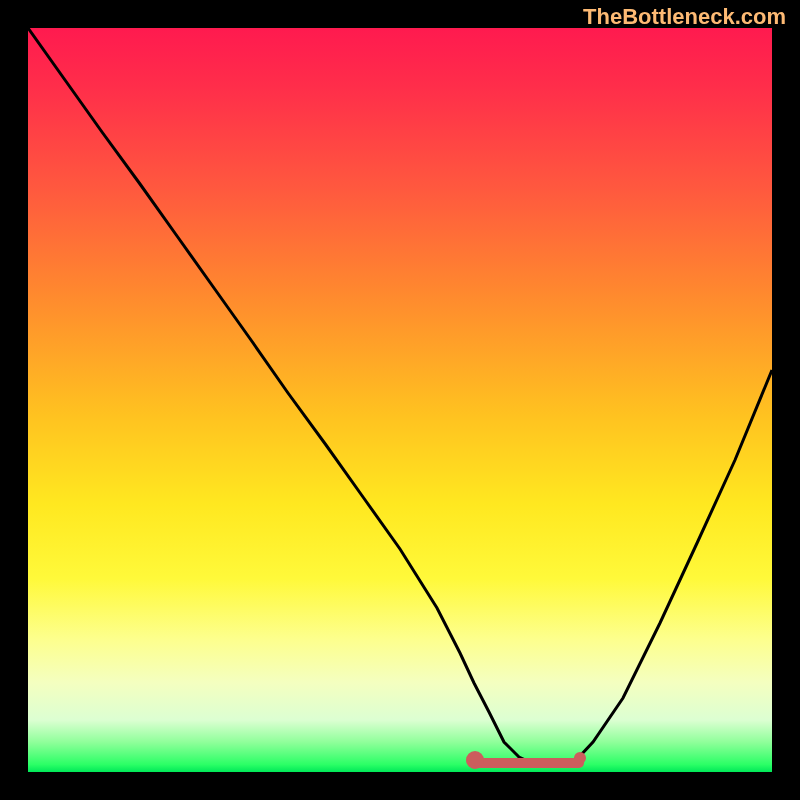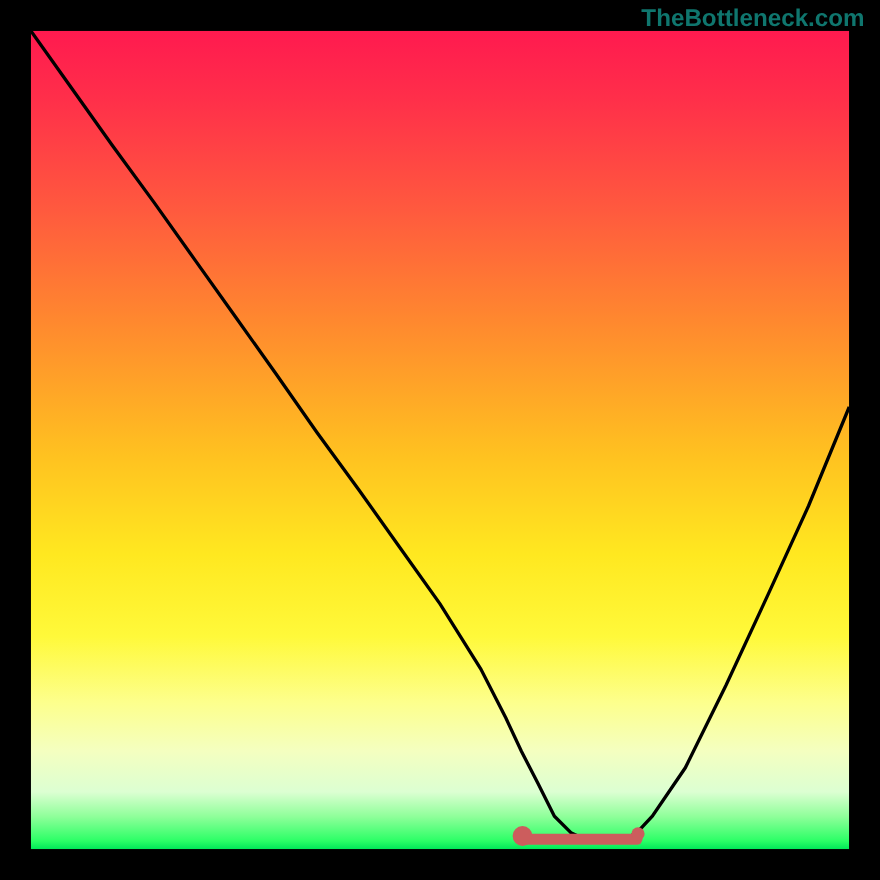--- a/index.html
+++ b/index.html
@@ -8,21 +8,21 @@
     height: 800px;
     background: #000;
     position: relative;
     font-family: Arial, sans-serif;
     overflow: hidden;
   }
   .watermark {
     position: absolute;
     top: 4px;
     right: 14px;
-    color: #0f766e;
+    color: #fdba74;
     font-size: 22px;
     font-weight: bold;
     z-index: 10;
   }
   .plot-area {
     position: absolute;
     left: 28px;
     top: 28px;
     width: 744px;
     height: 744px;

